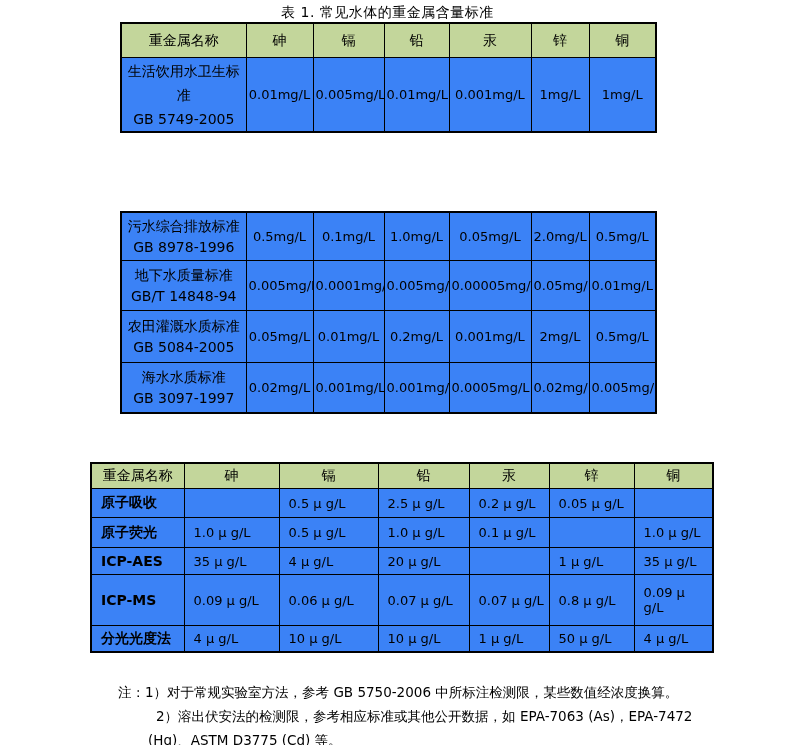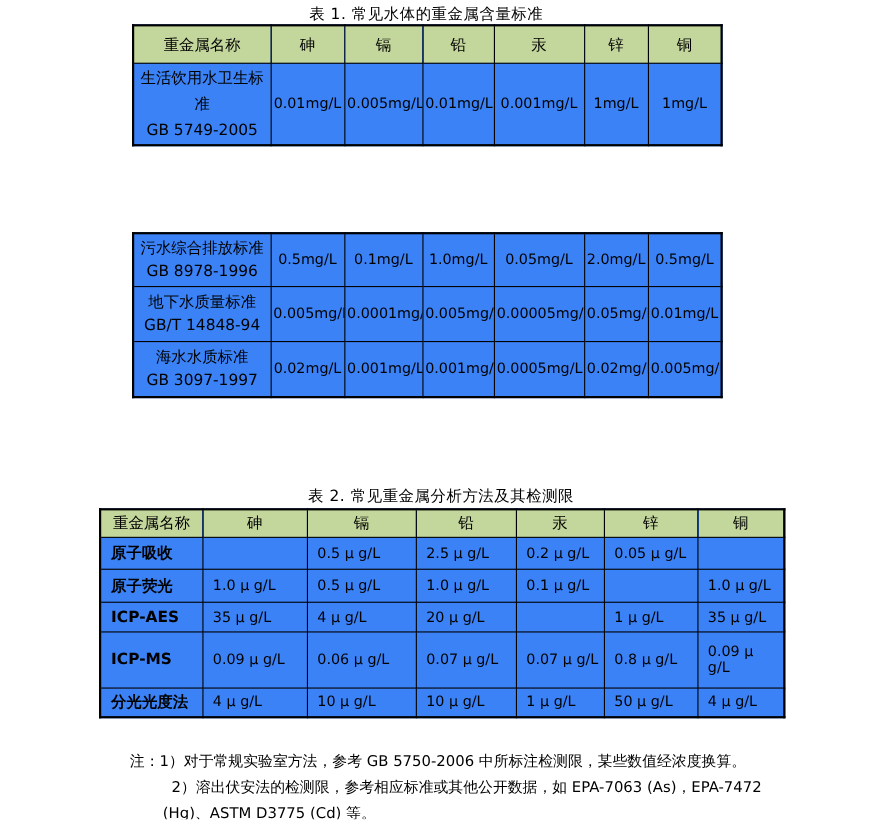--- a/index.html
+++ b/index.html
@@ -114,36 +114,47 @@
         <div>地下水质量标准</div>
         <div>GB/T 14848-94</div>
       </td>
       <td>0.005mg/L</td>
       <td>0.0001mg/L</td>
       <td>0.005mg/L</td>
       <td>0.00005mg/L</td>
       <td>0.05mg/L</td>
       <td>0.01mg/L</td>
     </tr>
+    <tr class="rB3">
+      <td class="name-cell">
+        <div>农田灌溉水质标准</div>
+        <div>GB 5084-2005</div>
+      </td>
+      <td>0.05mg/L</td>
+      <td>0.01mg/L</td>
+      <td>0.2mg/L</td>
+      <td>0.001mg/L</td>
+      <td>2mg/L</td>
+      <td>0.5mg/L</td>
+    </tr>
     <tr class="rB4">
       <td class="name-cell">
         <div>海水水质标准</div>
         <div>GB 3097-1997</div>
       </td>
       <td>0.02mg/L</td>
       <td>0.001mg/L</td>
       <td>0.001mg/L</td>
       <td>0.0005mg/L</td>
       <td>0.02mg/L</td>
       <td>0.005mg/L</td>
     </tr>
   </tbody>
     </table>
 
-  <div class="tbl-title" id="t2-title">表 2. 常见重金属分析方法及其检测限</div>
 
   <table class="t2">
     <colgroup>
         <col style="width:93px">
         <col style="width:95px">
         <col style="width:99px">
         <col style="width:91px">
         <col style="width:80px">
         <col style="width:85px">
         <col style="width:79px">

